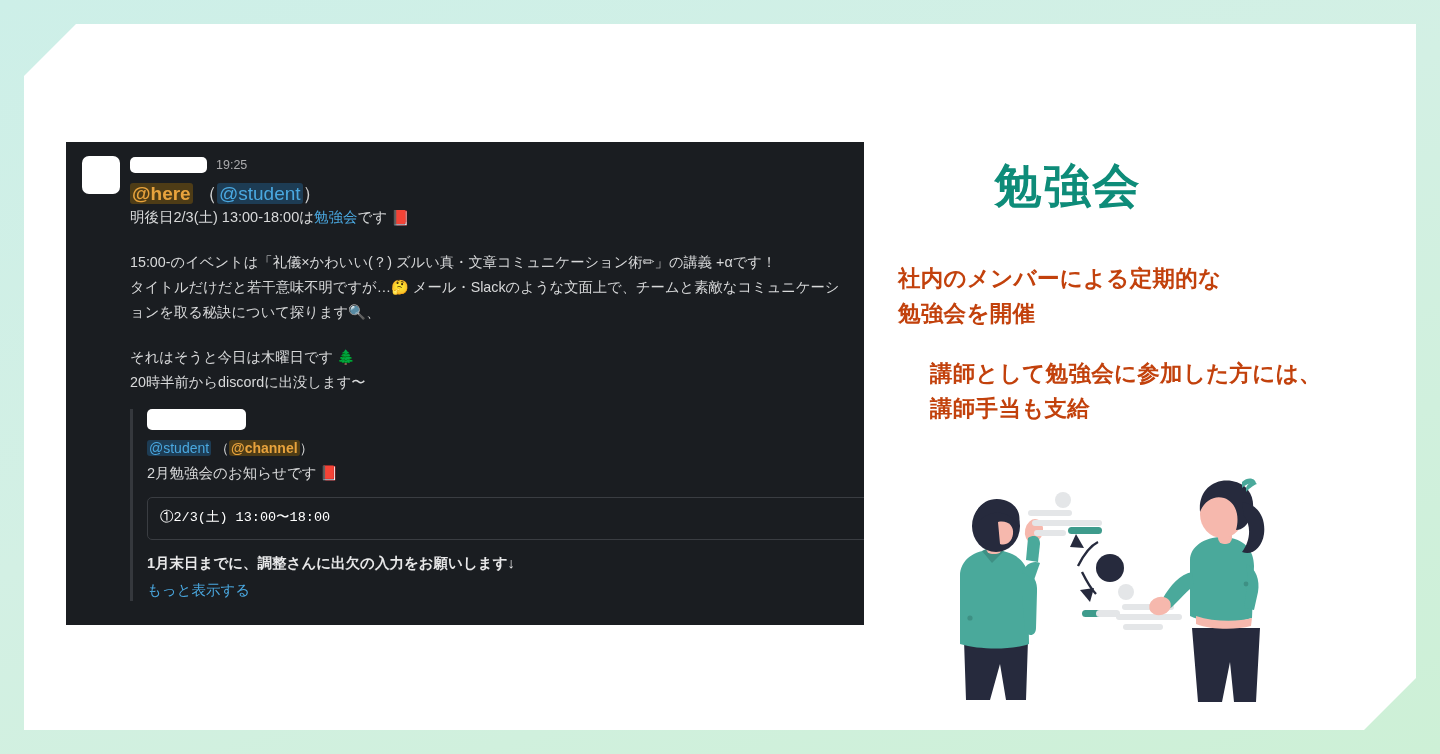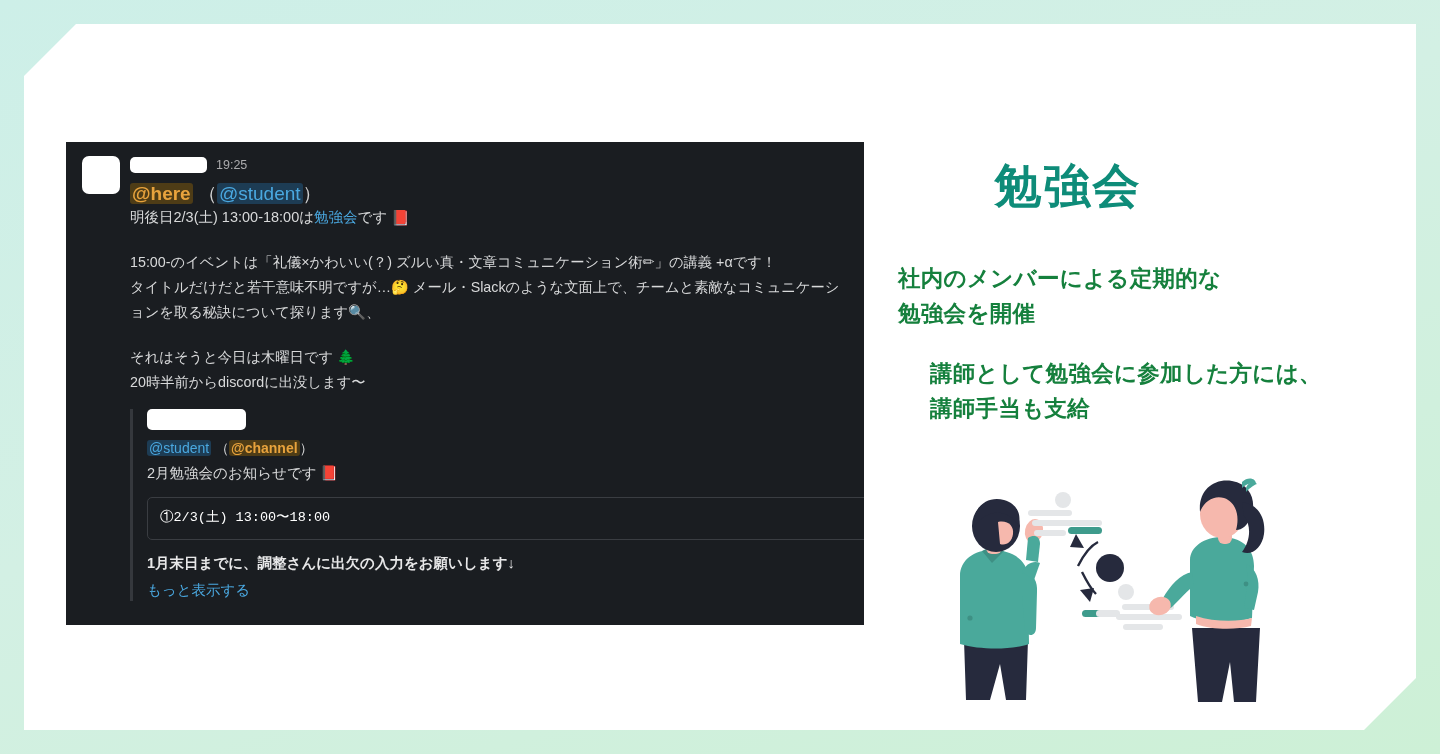--- a/index.html
+++ b/index.html
@@ -115,21 +115,21 @@
   .headline {
     font-size: 47px; font-weight: 700;
     color: #0e8c79; letter-spacing: 2px;
     line-height: 1.1;
     text-align: center;
     padding-right: 140px;
   }
   .rich-text { margin-top: 50px; }
   .rt-para {
     font-size: 22.5px; font-weight: 700;
-    line-height: 1.55; color: #15803d;
+    line-height: 1.55; color: #c2410c;
     letter-spacing: 0.3px;
   }
   .rt-para.gap { margin-top: 26px; margin-left: 32px; }
 
   
   .illus { position: absolute; left: 930px; top: 468px; width: 360px; height: 240px; }
 </style>
 </head>
 <body>
 

